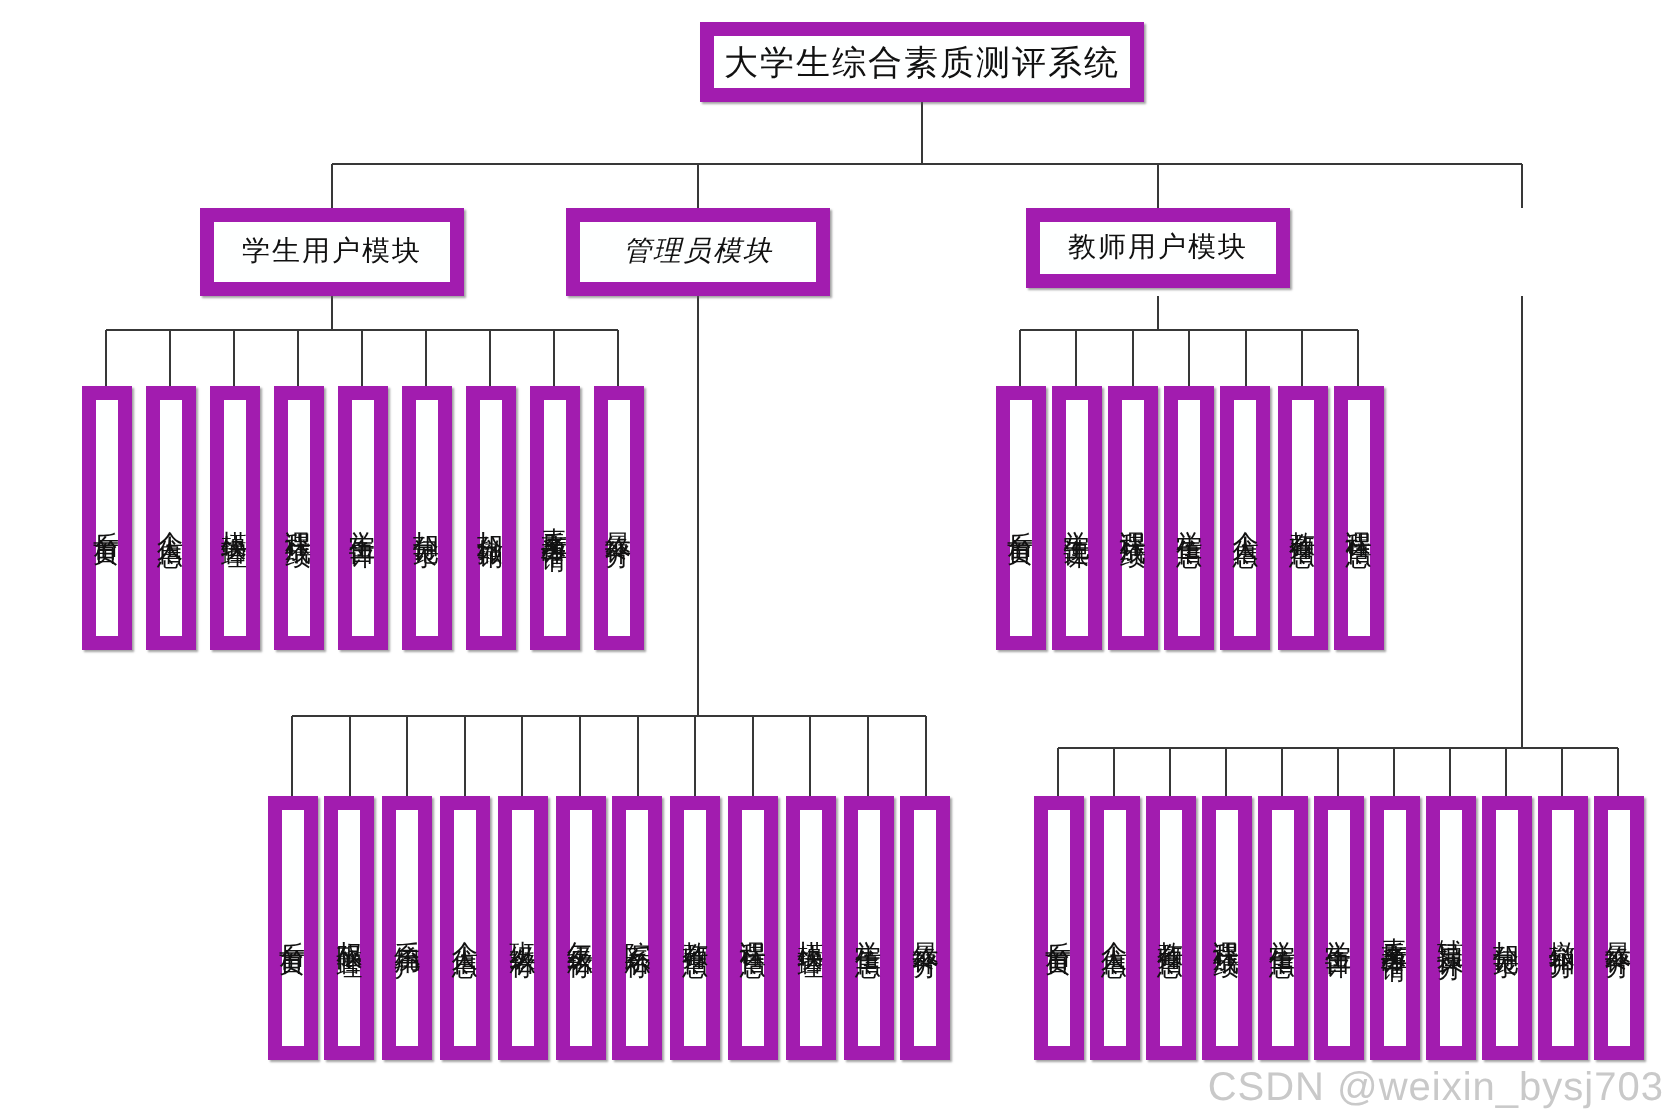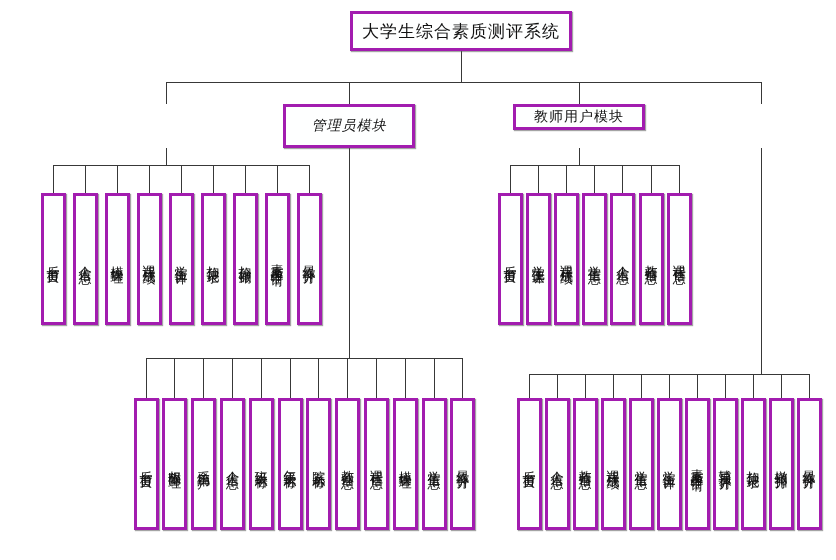--- a/index.html
+++ b/index.html
@@ -7,21 +7,21 @@
     position:relative;
     width:836px;height:560px;
     background:#ffffff;
     font-family:"Liberation Serif","DejaVu Serif",serif;
     overflow:hidden;
   }
   svg.connectors{position:absolute;left:0;top:0;width:836px;height:560px;}
   .box{
     position:absolute;
     background:#feffff;
-    border:3px solid #a21caf;
+    border:7px solid #a21caf;
     box-shadow:1px 1px 1px rgba(90,90,90,0.55);
     box-sizing:border-box;
     display:flex;align-items:center;justify-content:center;
     color:#111;
   }
   .root{font-size:17px;letter-spacing:1px;}
   .module{font-size:14px;letter-spacing:1px;}
   .leaf{font-size:13px;}
   .leaf span{
     writing-mode:vertical-rl;
@@ -91,22 +91,23 @@
       <line x1="613" y1="374" x2="613" y2="398" stroke="#383838" stroke-width="1" shape-rendering="crispEdges"></line>
       <line x1="641" y1="374" x2="641" y2="398" stroke="#383838" stroke-width="1" shape-rendering="crispEdges"></line>
       <line x1="669" y1="374" x2="669" y2="398" stroke="#383838" stroke-width="1" shape-rendering="crispEdges"></line>
       <line x1="697" y1="374" x2="697" y2="398" stroke="#383838" stroke-width="1" shape-rendering="crispEdges"></line>
       <line x1="725" y1="374" x2="725" y2="398" stroke="#383838" stroke-width="1" shape-rendering="crispEdges"></line>
       <line x1="753" y1="374" x2="753" y2="398" stroke="#383838" stroke-width="1" shape-rendering="crispEdges"></line>
       <line x1="781" y1="374" x2="781" y2="398" stroke="#383838" stroke-width="1" shape-rendering="crispEdges"></line>
       <line x1="809" y1="374" x2="809" y2="398" stroke="#383838" stroke-width="1" shape-rendering="crispEdges"></line>
     </svg>
   <div class="box root" id="root-box" style="left: 350px; top: 11px; width: 222px; height: 40px;">大学生综合素质测评系统</div>
+  <div class="box module" id="module-0" style="left: 100px; top: 104px; width: 132px; height: 44px;">学生用户模块</div>
   <div class="box module" id="module-1" style="left: 283px; top: 104px; width: 132px; height: 44px; font-style: italic;">管理员模块</div>
-  <div class="box module" id="module-2" style="left: 513px; top: 104px; width: 132px; height: 26px;">教师用户模块</div>
+  <div class="box module" id="module-2" style="left: 513px; top: 104px; width: 132px; height: 40px;">教师用户模块</div>
   <div id="leaves">
       <div class="box leaf" style="left: 40.5px; top: 193px; width: 25px; height: 132px;">
         <span>后台首页</span>
       </div>
       <div class="box leaf" style="left: 72.5px; top: 193px; width: 25px; height: 132px;">
         <span>个人信息</span>
       </div>
       <div class="box leaf" style="left: 104.5px; top: 193px; width: 25px; height: 132px;">
         <span>模块管理</span>
       </div>
@@ -212,13 +213,14 @@
       <div class="box leaf" style="left: 740.5px; top: 398px; width: 25px; height: 132px;">
         <span>扣分记录</span>
       </div>
       <div class="box leaf" style="left: 768.5px; top: 398px; width: 25px; height: 132px;">
         <span>撤销扣分</span>
       </div>
       <div class="box leaf" style="left: 796.5px; top: 398px; width: 25px; height: 132px;">
         <span>最终评分</span>
       </div>
     </div>
+  <div class="watermark">CSDN @weixin_bysj703</div>
 </div>
 
 </body></html>

